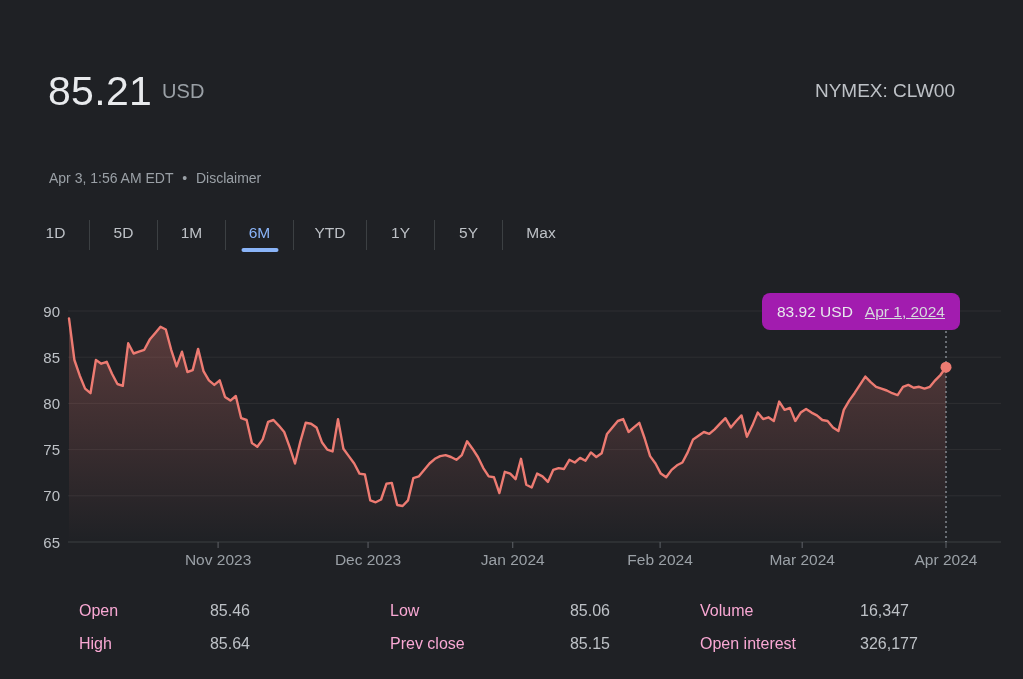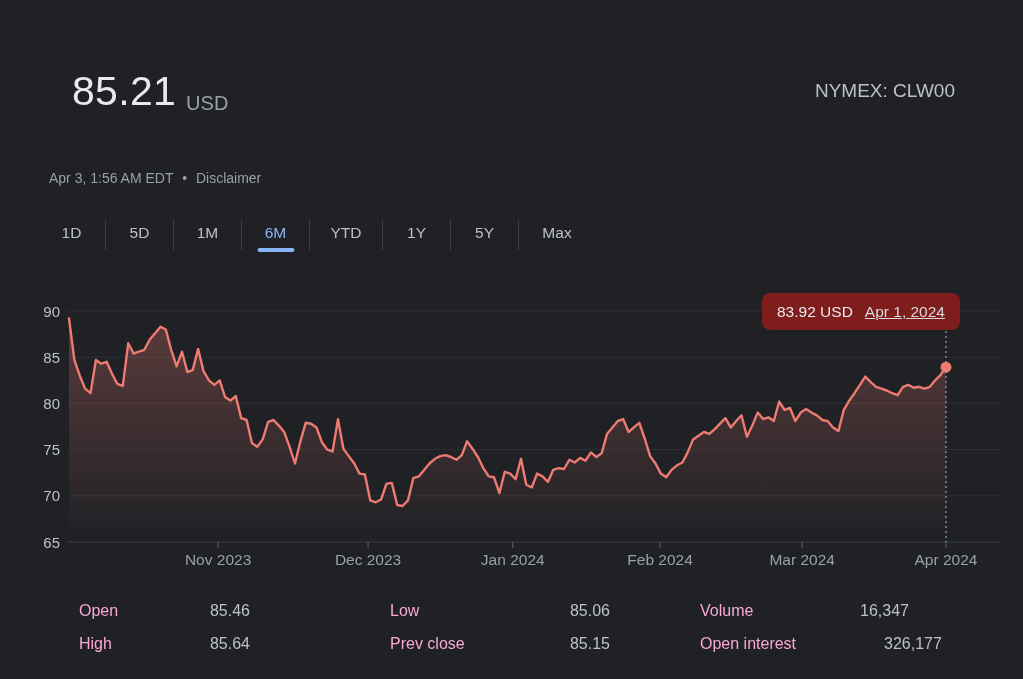--- a/index.html
+++ b/index.html
@@ -9,41 +9,41 @@
     font-family:"Liberation Sans",sans-serif;
     -webkit-font-smoothing:antialiased;
   }
   .abs{position:absolute;}
   
   .breadcrumb{left:49px;top:21px;font-size:20px;letter-spacing:.2px;}
   .bc-parent{color:#a1a7ad;cursor:pointer;}
   .bc-sep{color:#a1a7ad;margin:0 7px;}
   .bc-current{color:#e8eaed;font-weight:500;}
   
-  .price-row{left:48px;top:68px;display:flex;align-items:flex-end;margin-left:24px;}
+  .price-row{left:48px;top:68px;display:flex;align-items:center;}
   .price{font-size:41px;color:#e8eaed;letter-spacing:.3px;}
   .currency{font-size:20px;color:#9aa0a6;margin-left:10px;}
   .exchange{top:80px;right:68px;font-size:19px;color:#bdc1c6;}
   
   .change-row{left:49px;top:130px;font-size:18px;color:#ed7b72;display:flex;align-items:center;}
   .change-arrow{font-weight:700;margin:0 6px 0 8px;}
   
   .ts-row{left:49px;top:170px;font-size:14px;color:#9aa0a6;}
   .ts-sep{margin:0 5px;}
   .disclaimer{color:#9aa0a6;cursor:pointer;}
   
-  .tabs{left:38px;top:217px;display:flex;align-items:center;height:36px;}
+  .tabs{left:22px;top:217px;display:flex;align-items:center;height:36px;}
   .tab{position:relative;width:67px;height:34px;line-height:30px;text-align:center;
        font-size:15.5px;color:#bdc1c6;cursor:pointer;}
   .tab.selected{color:#8ab4f8;}
   .tab .underline{position:absolute;left:50%;transform:translateX(-50%);bottom:0;
        width:37px;height:4px;border-radius:3px;background:#8ab4f8;}
   .tab-divider{width:1px;height:30px;background:#3c4043;}
   
-  .tooltip{left:762px;top:293px;height:37px;background:#7f1d1d;border-radius:8px;
+  .tooltip{left:762px;top:293px;height:37px;background:#a21caf;border-radius:8px;
        display:flex;align-items:center;padding:0 15px;font-size:15.5px;white-space:nowrap;z-index:5;}
   .tt-value{color:#e8eaed;}
   .tt-date{color:#d6d9dd;margin-left:12px;text-decoration:underline;}
   
   .stat-label{font-size:16px;color:#f9a8d4;margin-left:30px;}
   .stat-value{font-size:16px;color:#bdc1c6;}
   .ra{text-align:right;}
   svg text{font-family:"Liberation Sans",sans-serif;}
 </style>
 </head>
@@ -133,15 +133,15 @@
   <div class="abs stat-value ra" style="left:140px;top:635px;width:110px;">85.64</div>
 
   <div class="abs stat-label" style="left:360px;top:602px;">Low</div>
   <div class="abs stat-value ra" style="left:500px;top:602px;width:110px;">85.06</div>
   <div class="abs stat-label" style="left:360px;top:635px;">Prev close</div>
   <div class="abs stat-value ra" style="left:500px;top:635px;width:110px;">85.15</div>
 
   <div class="abs stat-label" style="left:670px;top:602px;">Volume</div>
   <div class="abs stat-value" style="left:860px;top:602px;">16,347</div>
   <div class="abs stat-label" style="left:670px;top:635px;">Open interest</div>
-  <div class="abs stat-value" style="left:860px;top:635px;margin-left:24px;">326,177</div>
+  <div class="abs stat-value" style="left:860px;top:635px;">326,177</div>
 
 </div>
 
 </body></html>

